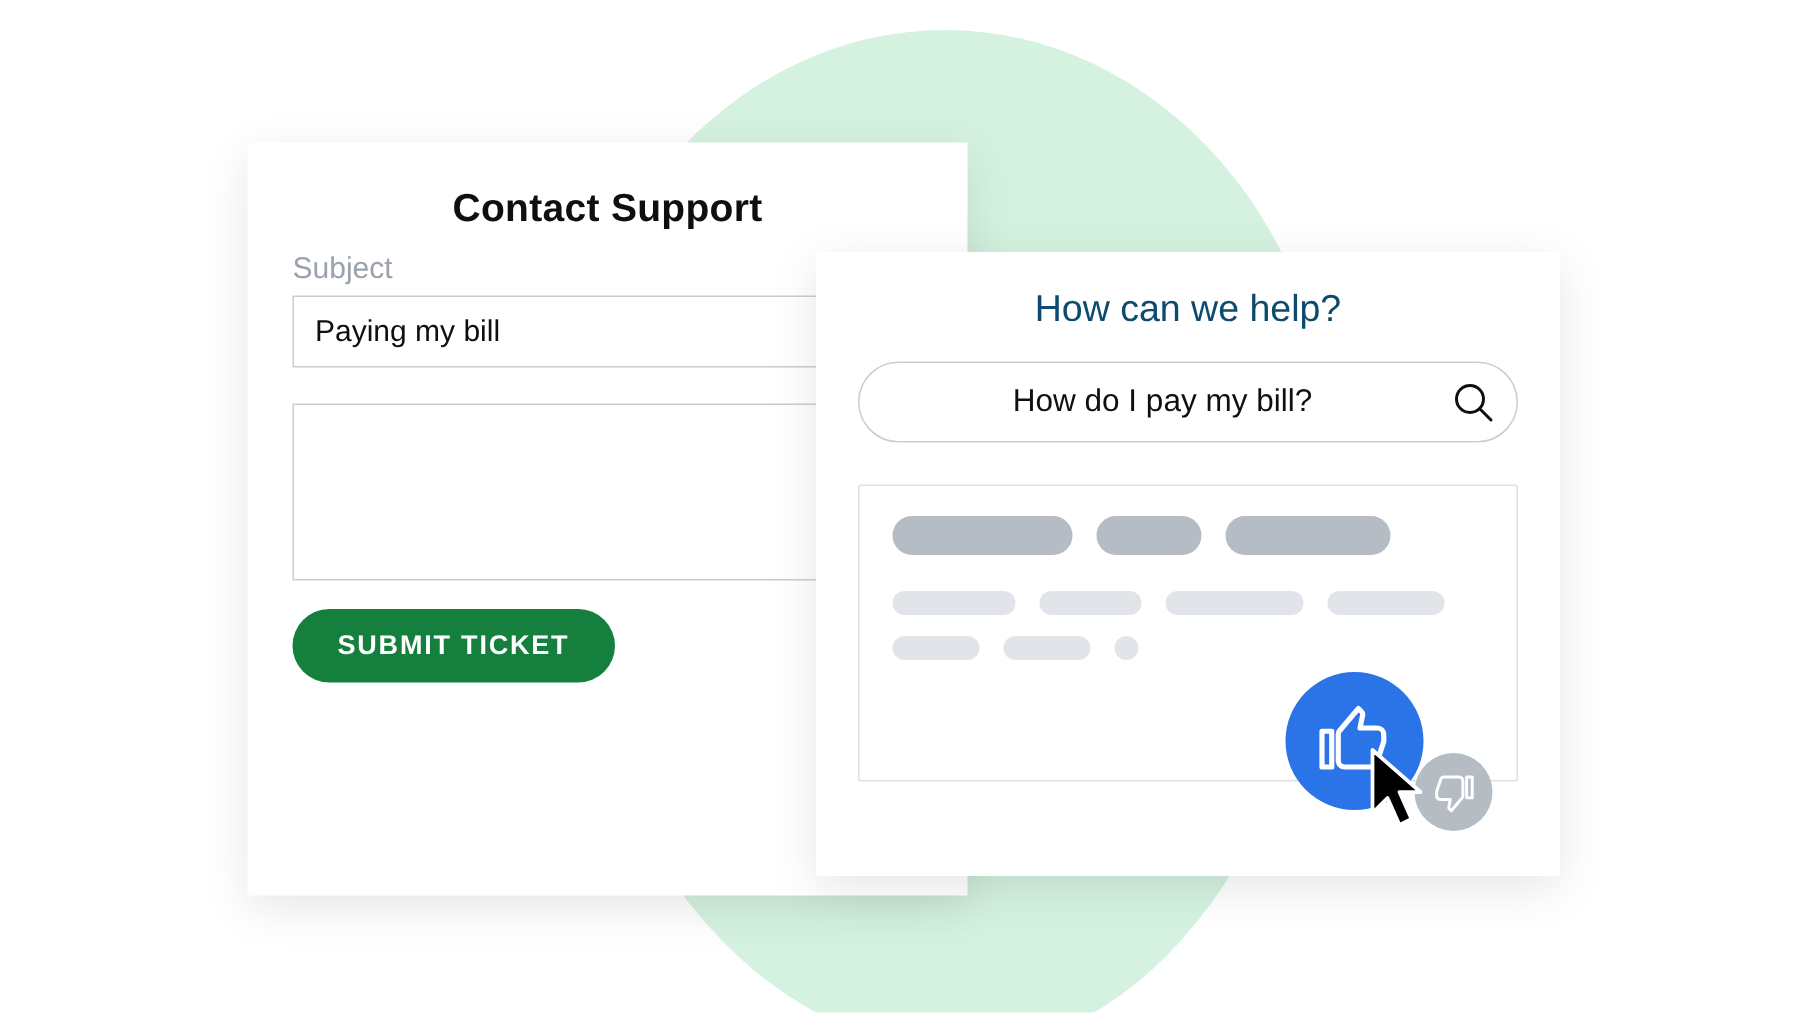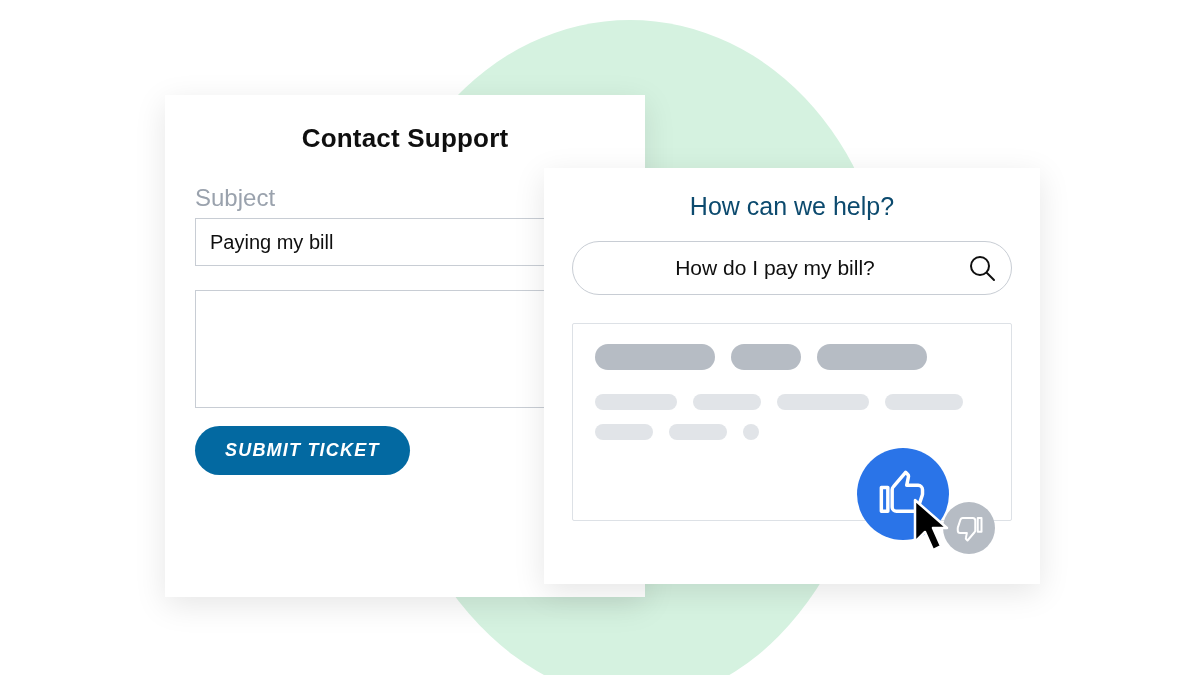--- a/index.html
+++ b/index.html
@@ -27,24 +27,24 @@
     background: #ffffff;
     box-shadow: 0 8px 30px rgba(0,0,0,0.10);
     padding: 28px 30px 30px 30px;
   }
   .card-contact h1 {
     text-align: center;
     font-size: 26px;
     font-weight: 800;
     color: #0f0f0f;
     letter-spacing: 0.2px;
-    margin-bottom: 16px;
+    margin-bottom: 0;
   }
   .field-label {
-    font-size: 24px;
+    font-size: 20px;
     font-weight: 400;
     color: #9aa2ad;
     margin-bottom: 6px;
   }
   .text-input {
     width: 100%;
     height: 48px;
     border: 1px solid #c8cdd4;
     padding: 0 14px;
     font-size: 20px;
@@ -61,30 +61,29 @@
     color: #0f0f0f;
     background: #ffffff;
     resize: none;
     outline: none;
   }
   .gap14 { height: 14px; }
   .gap24 { height: 24px; }
   .submit-btn {
     display: inline-block;
     margin-top: 14px;
-    background: #0369a1;
+    background: #15803d;
     color: #ffffff;
     font-size: 18px;
     font-weight: 800;
     letter-spacing: 1.2px;
     border: none;
     border-radius: 26px;
     padding: 14px 30px;
     cursor: pointer;
-    font-style: italic;
   }
 
   
   .card-help {
     position: absolute;
     top: 168px;
     left: 544px;
     width: 496px;
     height: 416px;
     background: #ffffff;

